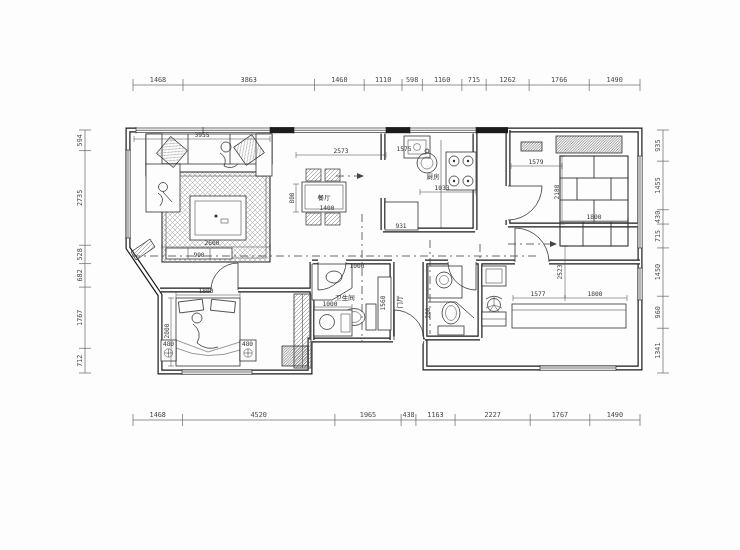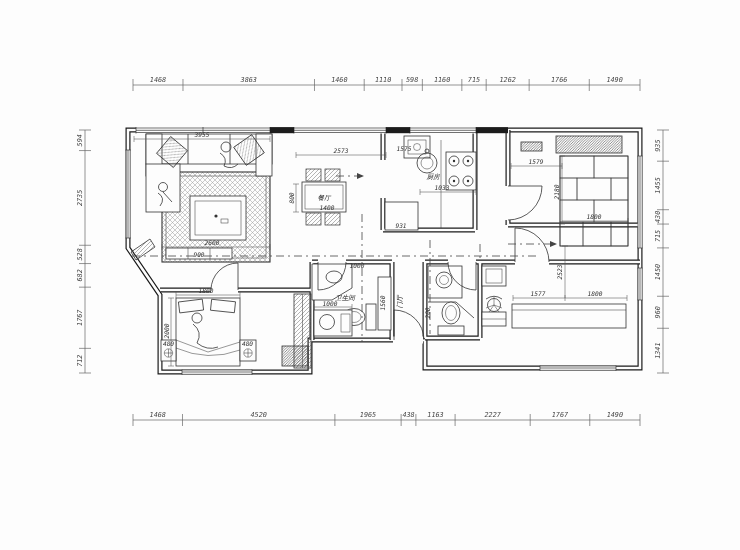--- a/index.html
+++ b/index.html
@@ -1,16 +1,16 @@
 <!DOCTYPE html>
 <html><head>
 <meta charset="utf-8">
 <style>
   html,body{margin:0;padding:0;background:#fdfdfd;}
-  .page{width:740px;height:446px;position:relative;background:#fdfdfd;overflow:hidden;font-style:italic;}
+  .page{width:740px;height:446px;position:relative;background:#fdfdfd;overflow:hidden;}
   svg{display:block;}
   .dim{stroke:#666;stroke-width:.7;fill:none;}
   .dim2{stroke:#555;stroke-width:.55;fill:none;}
   .dimtxt{font-family:"DejaVu Sans Mono","Liberation Mono",monospace;font-size:6.8px;fill:#444;}
   .lbl{font-family:"DejaVu Sans Mono","Liberation Mono",monospace;font-size:6.2px;fill:#333;text-anchor:middle;}
   .room{font-family:"DejaVu Sans","Liberation Sans",sans-serif;font-size:6.6px;fill:#111;text-anchor:middle;}
   .wallA{stroke:#1a1a1a;stroke-width:5;fill:none;}
   .wallB{stroke:#fdfdfd;stroke-width:2.6;fill:none;}
   .fur{stroke:#333;stroke-width:.8;fill:none;}
   .furw{stroke:#333;stroke-width:.8;fill:#fdfdfd;}

